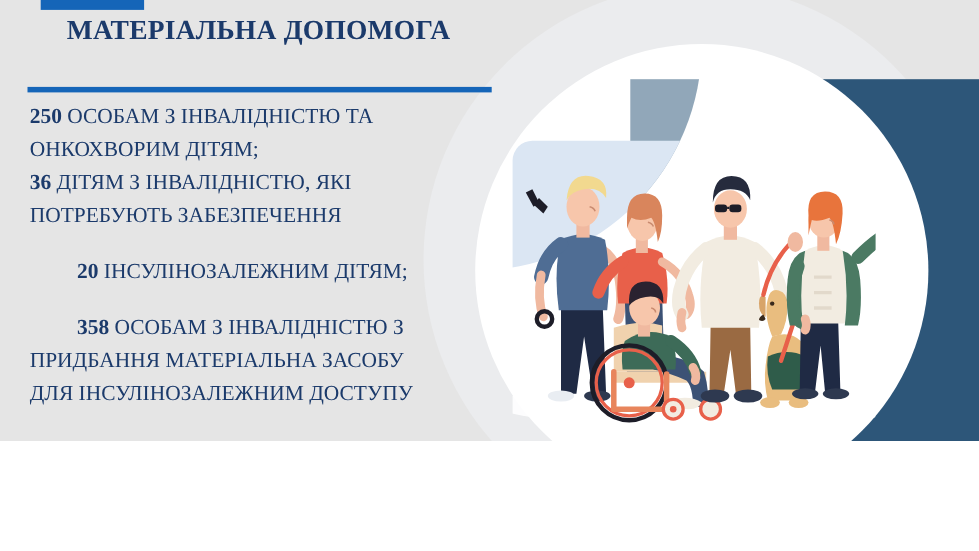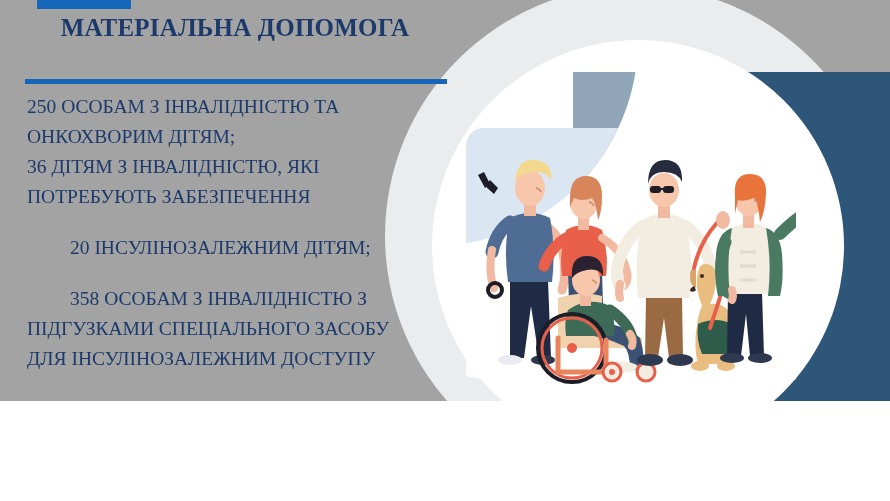--- a/index.html
+++ b/index.html
@@ -7,21 +7,21 @@
     padding: 0;
     background: #ffffff;
   }
   body {
     font-family: "Liberation Serif", serif;
   }
   .slide {
     position: relative;
     width: 890px;
     height: 401px;
-    background: #a3a3a3;
+    background: #e5e5e5;
     overflow: hidden;
   }
 
   
   .bg-layer { position: absolute; inset: 0; overflow: hidden; }
 
   .gray-circle {
     position: absolute;
     left: 385px;
     top: -14px;
@@ -107,21 +107,21 @@
     left: 27px;
     top: 92px;
     width: 420px;
     color: #1b3a6b;
     font-size: 19.5px;
     line-height: 30px;
   }
   .para { margin: 0; }
   .para + .para { margin-top: 0px; }
   .para.gap { margin-top: 21px; margin-left: 43px; }
-  .num { font-weight: normal; }
+  .num { font-weight: bold; }
 
   
   .people { position: absolute; left: 440px; top: 110px; width: 400px; height: 290px; }
   .people svg { display: block; width: 100%; height: 100%; }
 </style>
 </head>
 <body>
 
 <div class="slide">
 
@@ -290,17 +290,17 @@
     <div>МАТЕРІАЛЬНА ДОПОМОГА</div>
   </div>
 
   <div class="body-text">
     <p class="para"><span class="num">250</span><span> ОСОБАМ З ІНВАЛІДНІСТЮ  ТА</span></p>
     <p class="para"><span class="num"></span><span>ОНКОХВОРИМ ДІТЯМ;</span></p>
     <p class="para"><span class="num">36</span><span> ДІТЯМ З ІНВАЛІДНІСТЮ, ЯКІ</span></p>
     <p class="para"><span class="num"></span><span>ПОТРЕБУЮТЬ ЗАБЕЗПЕЧЕННЯ</span></p>
     <p class="para gap"><span class="num">20</span><span> ІНСУЛІНОЗАЛЕЖНИМ ДІТЯМ;</span></p>
     <p class="para gap"><span class="num">358</span><span> ОСОБАМ З ІНВАЛІДНІСТЮ  З</span></p>
-    <p class="para"><span class="num"></span><span>ПІДГУЗКАМИ СПЕЦІАЛЬНОГО ЗАСОБУ</span></p>
+    <p class="para"><span class="num"></span><span>ПРИДБАННЯ МАТЕРІАЛЬНА ЗАСОБУ</span></p>
     <p class="para"><span class="num"></span><span>ДЛЯ ІНСУЛІНОЗАЛЕЖНИМ ДОСТУПУ</span></p>
   </div>
 
 </div>
 
 </body></html>

